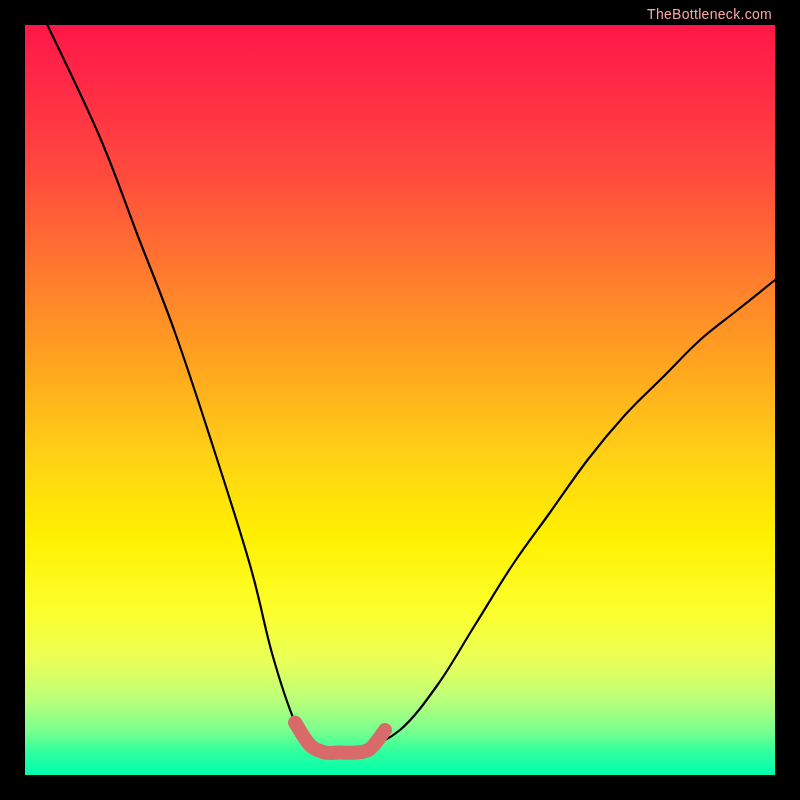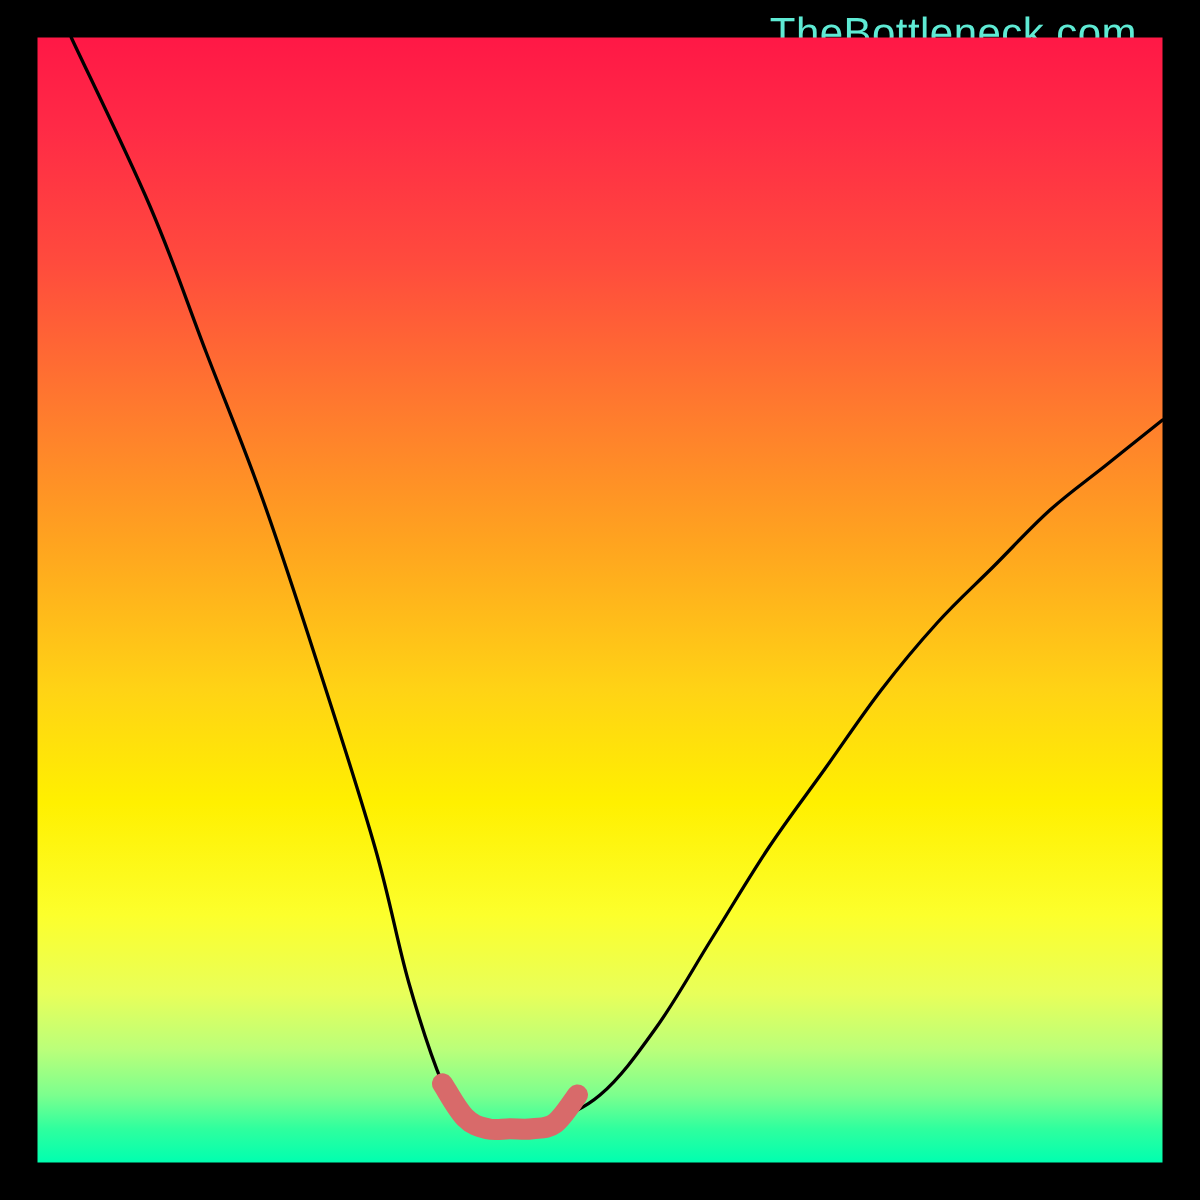--- a/index.html
+++ b/index.html
@@ -36,23 +36,23 @@
       #e8ff5a 85%,
       #baff7a 90%,
       #7cff8e 94%,
       #2fff9e 97%,
       #00ffb0 100%
     );
   }
   .watermark {
     position: absolute;
     top: 6px;
-    right: 42px;
-    color: #5eead4;
-    font-size: 28px;
+    right: 28px;
+    color: #fca5a5;
+    font-size: 14px;
     letter-spacing: 0.3px;
     user-select: none;
     pointer-events: none;
   }
   svg.overlay {
     position: absolute;
     left: 0;
     top: 0;
     width: 750px;
     height: 750px;

